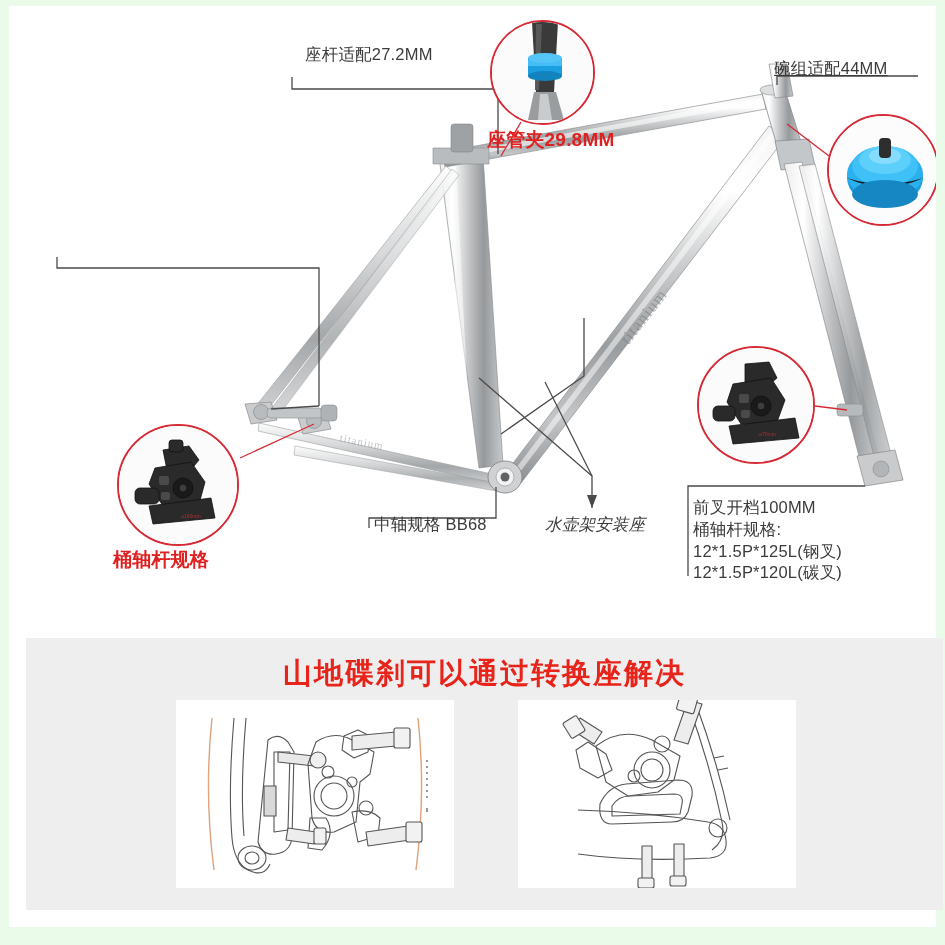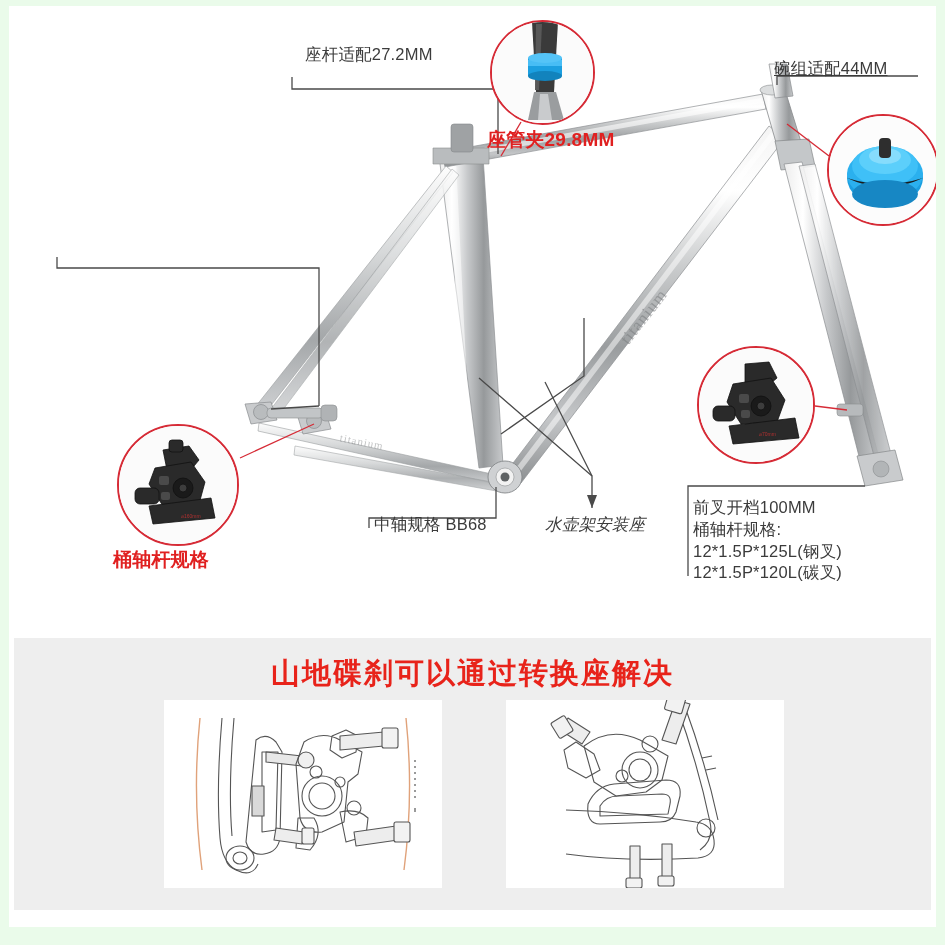--- a/index.html
+++ b/index.html
@@ -55,21 +55,21 @@
     overflow:hidden;
     box-sizing:border-box;
   }
   #det-seatclamp{left:481px;top:14px;width:105px;height:105px;}
   #det-headset{left:818px;top:108px;width:112px;height:112px;}
   #det-rearbrake{left:108px;top:418px;width:122px;height:122px;}
   #det-frontbrake{left:688px;top:340px;width:118px;height:118px;}
 
   
   .bottom{
-    position:absolute;left:14px;top:638px;width:917px;height:272px;
+    position:absolute;left:26px;top:638px;width:917px;height:272px;
     background:#eeeeee;
   }
   .bottom-title{
     position:absolute;left:0;top:16px;width:917px;text-align:center;
     color:#e8231a;font-size:29px;font-weight:700;letter-spacing:2px;
     font-family:"Liberation Sans","DejaVu Sans",sans-serif;
   }
   .draw-panel{
     position:absolute;top:62px;height:188px;background:#ffffff;overflow:hidden;
   }

